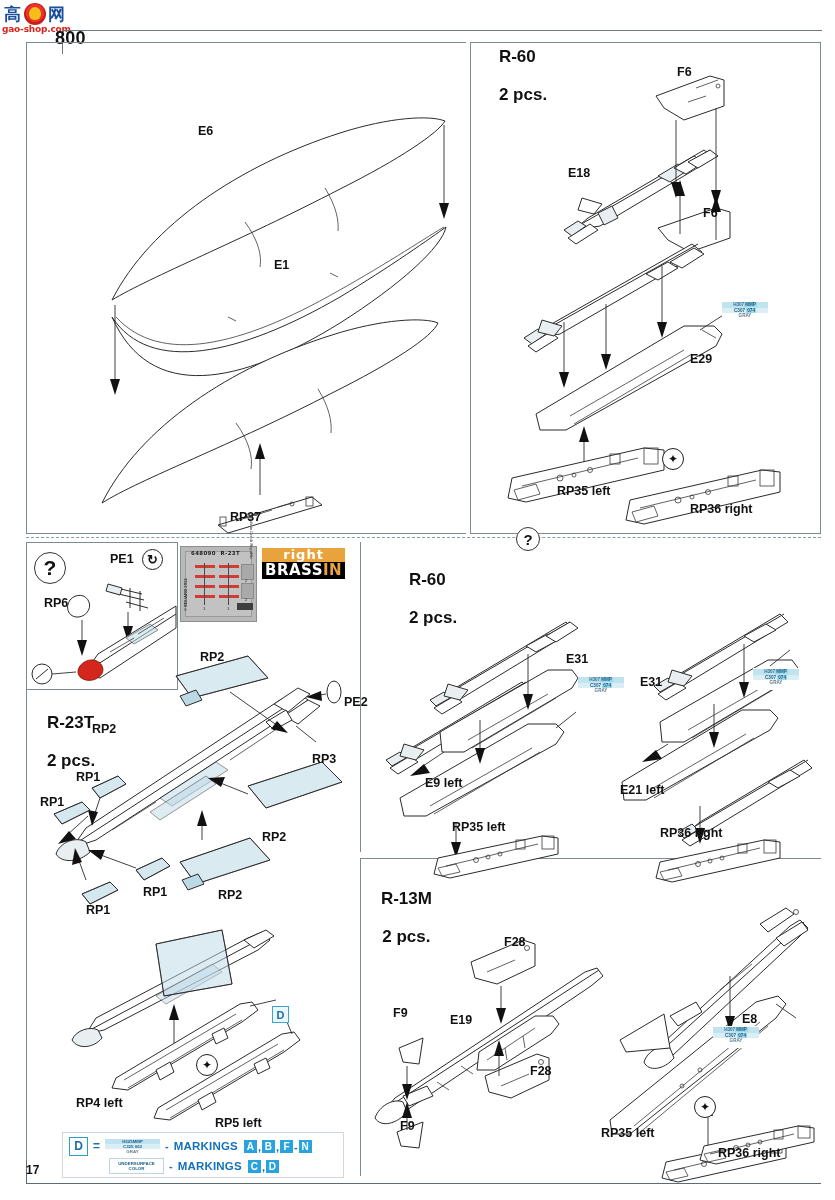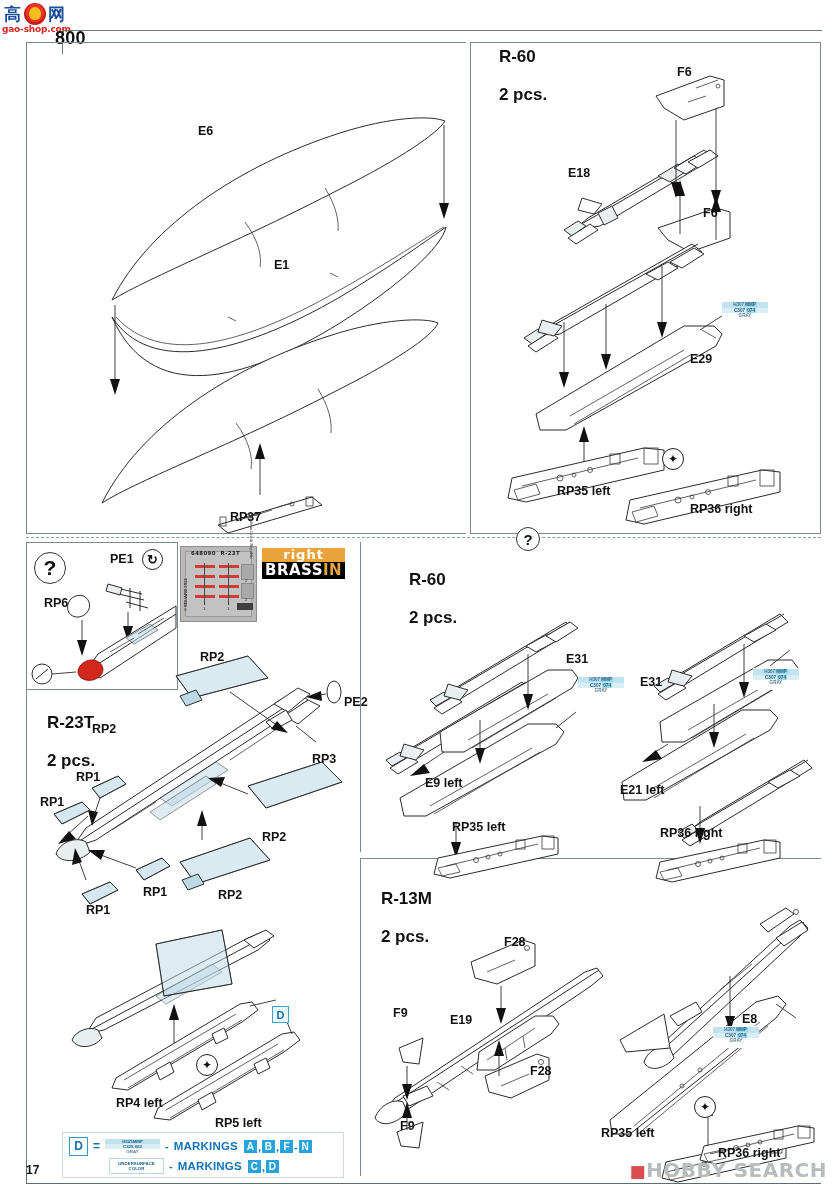--- a/index.html
+++ b/index.html
@@ -497,21 +497,21 @@
       <path class="ln-t" d="M130 180 L242 114"></path>
       <path class="ln-t" d="M134 188 L248 120"></path>
       <path class="fillw" d="M162 170 L176 162 L180 172 L166 180 Z"></path>
       <path class="fillw" d="M218 134 L230 128 L234 138 L222 144 Z"></path>
     </g>
 
     <line class="leader" x1="214" y1="76" x2="240" y2="70"></line>
     <line class="leader" x1="256" y1="104" x2="246" y2="80"></line>
   </svg>
 
-  <div class="plabel" style="left:76px;top:1096px;margin-left:40px;">RP4 left</div>
+  <div class="plabel" style="left:76px;top:1096px;">RP4 left</div>
   <div class="plabel" style="left:215px;top:1116px;">RP5 left</div>
   <div class="mirror" style="left:196px;top:1054px;">
     <span>✦</span>
   </div>
   <div class="dmark" style="left:272px;top:1006px;">D</div>
 
   <div class="sec-title" style="left:390px;top:551px;">
     <span>R-60</span><br>
     <span>2 pcs.</span>
   </div>
@@ -632,21 +632,21 @@
     <span class="r2"><span>C307</span> <span class="hl">074</span></span>
     <span class="r3">GRAY</span>
   </div>
 
   <div class="paint" style="left:753px;top:668px;">
     <span class="r1"><b>H307</b><span class="hl">MMP</span></span>
     <span class="r2"><span>C307</span> <span class="hl">074</span></span>
     <span class="r3">GRAY</span>
   </div>
 
-  <div class="sec-title" style="left:362px;top:870px;">
+  <div class="sec-title" style="left:362px;top:870px;text-align:center;">
     <span>R-13M</span><br>
     <span>2 pcs.</span>
   </div>
 
   <svg class="abs" style="left:375px;top:900px;" width="240" height="250" viewBox="0 0 240 250">
 
     <g>
       <path class="fillw" d="M8 212 L20 198 L210 72 L222 68 L228 76 L216 86 L26 214 Z"></path>
       <path class="ln" d="M12 208 L224 70"></path>
       <path class="ln-t" d="M62 182 L74 190"></path>
@@ -788,17 +788,14 @@
       <span class="lg-mk">MARKINGS</span>
       <span>
         <span class="mkbox">C</span><span class="mkdot">,</span><span class="mkbox">D</span>
       </span>
     </div>
   </div>
 
   <div class="foottick"></div>
   <div class="footrule"></div>
   <div class="pagenum">17</div>
-  <div class="hobby">
-    <span class="m">■</span><span>HOBBY SEARCH</span>
-  </div>
 
 </div>
 
 </body></html>

